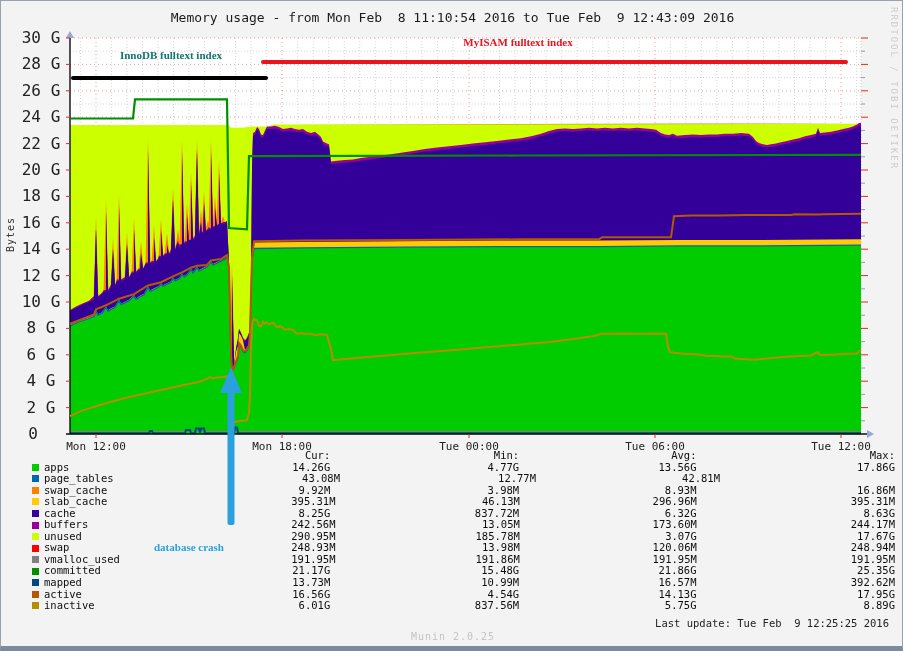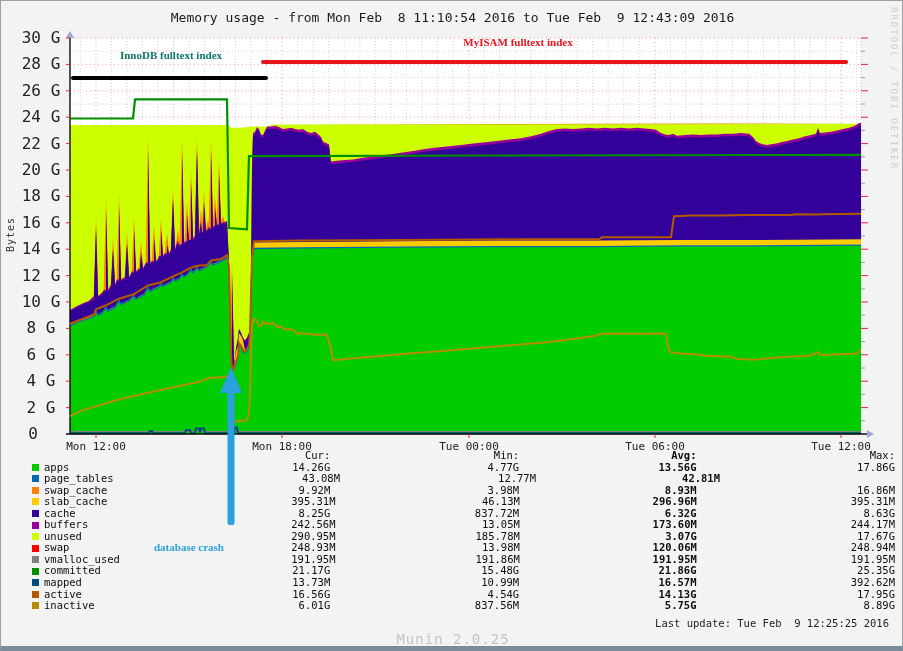--- a/index.html
+++ b/index.html
@@ -14,23 +14,23 @@
         transform:rotate(-90deg);letter-spacing:1px;}
   #watermark{right:3px;top:6px;font-size:9px;color:#cbcbcb;letter-spacing:2px;
              writing-mode:vertical-rl;height:240px;}
   .ytick{position:absolute;width:44px;text-align:center;font-size:16px;color:#222;height:12px;line-height:12px;}
   .xtick{position:absolute;width:80px;text-align:center;font-size:11px;color:#222;top:440px;height:12px;line-height:12px;}
   #legend{left:30px;top:449px;width:864px;font-size:10.5px;color:#0d0d0d;}
   .lrow{display:flex;height:11.55px;line-height:11.6px;align-items:center;}
   .c-label{width:230px;display:flex;align-items:center;}
   .swatch{display:inline-block;width:7px;height:7px;margin:0 5px 0 1px;flex:none;}
   .cell{text-align:right;}
-  .c-cur{width:40px;margin-left:39px;} .c-min{width:196px;} .c-avg{width:184px;font-weight:bold;} .c-max{width:206px;}
+  .c-cur{width:40px;margin-left:39px;} .c-min{width:196px;} .c-avg{width:184px;} .c-max{width:206px;}
   .hdr .cell{color:#0d0d0d;}
-  #version{left:352px;top:630px;width:200px;text-align:center;font-size:14px;color:#c4c4c4;letter-spacing:1px;}
+  #version{left:352px;top:630px;width:200px;text-align:center;font-size:10px;color:#c4c4c4;letter-spacing:1px;}
   #lastupdate{left:488px;top:616px;width:400px;text-align:right;font-size:10.5px;color:#222;}
   .anno{font-family:Liberation Serif, serif;font-weight:600;font-size:11px;}
   #anno-innodb{left:70px;top:48px;width:200px;text-align:center;}
   #anno-myisam{left:417px;top:35px;width:200px;text-align:center;}
   #anno-crash{left:153px;top:540px;width:160px;text-align:left;}
 </style>
 </head>
 <body>
 
 <div id="screen">

